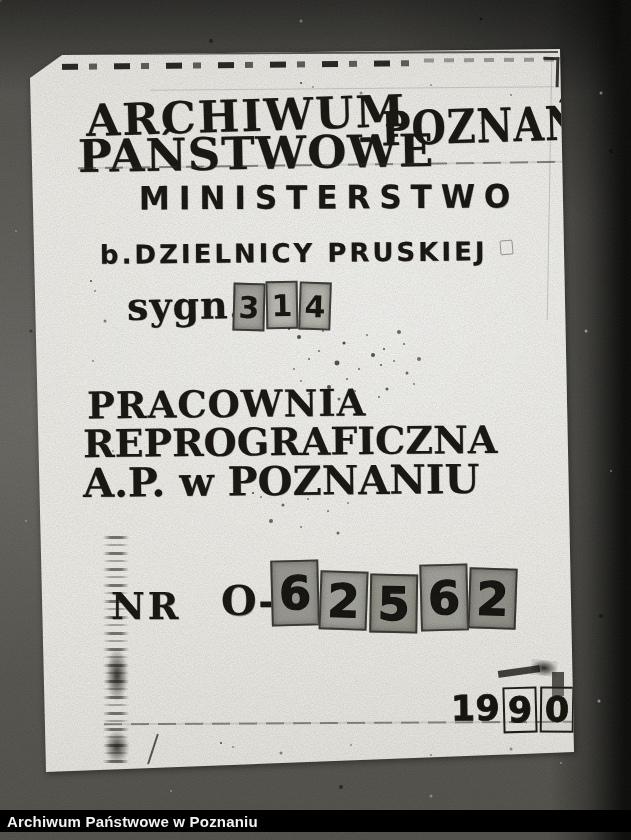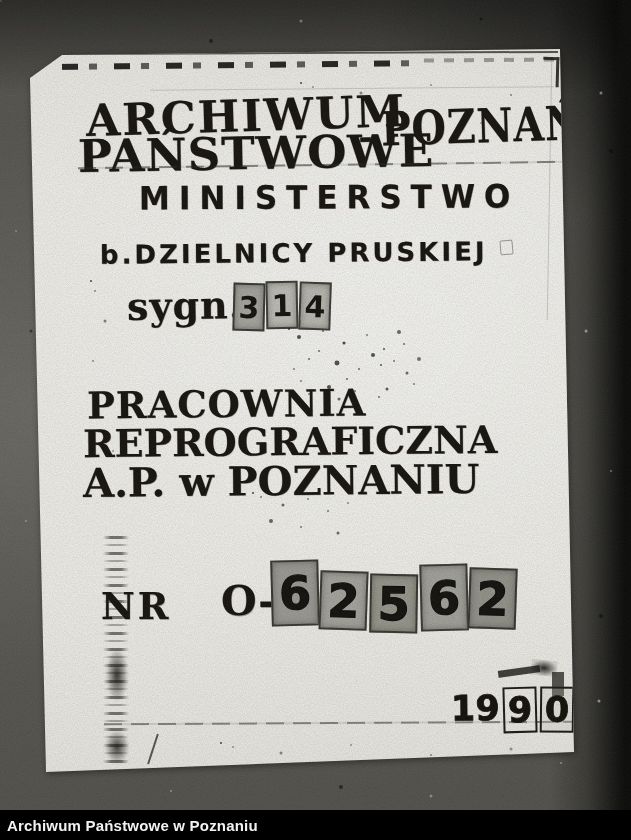--- a/index.html
+++ b/index.html
@@ -58,21 +58,21 @@
         font-family:"DejaVu Sans",sans-serif;font-weight:bold;color:#14120e;}
   .tile.s{width:28px;height:44px;font-size:30px;}
   .t3{background:#a9a9a2;transform:rotate(1.5deg);}
   .t1{background:#c1c1ba;transform:rotate(-1deg) translateY(-2px);margin-left:1px;}
   .t4{background:#bcbcb4;transform:rotate(2deg) translateY(-1px);margin-left:1px;}
   
   .lab1{left:87px;top:386px;font-size:37px;letter-spacing:1px;transform:rotate(-.6deg);}
   .lab2{left:83px;top:423px;font-size:38px;transform:rotate(-.6deg);}
   .lab3{left:83px;top:461px;font-size:40px;transform:rotate(-.6deg);}
   
-  .nr-label{left:101px;top:588px;font-size:37px;letter-spacing:3px;text-align:right;}
+  .nr-label{left:111px;top:588px;font-size:37px;letter-spacing:3px;text-align:right;}
   .nr-prefix{left:221px;top:581px;font-size:41px;font-family:"DejaVu Serif",serif;font-weight:bold;}
   .tiles-big{position:absolute;left:271px;top:558px;display:flex;}
   .tile.b{width:44px;font-size:46px;-webkit-text-stroke:1.2px #0c0c0a;}
   .b0{height:62px;background:#9e9e97;transform:rotate(-1.5deg) translateY(2px);}
   .b1{height:55px;background:#a8a8a1;transform:rotate(2deg) translateY(13px);margin-left:1px;}
   .b2{height:55px;background:#99998f;transform:rotate(1deg) translateY(16px);margin-left:2px;}
   .b3{height:63px;background:#a5a59e;transform:rotate(-1.5deg) translateY(6px);margin-left:2px;}
   .b4{height:57px;background:#96968e;transform:rotate(2deg) translateY(10px);margin-left:1px;}
   
   .year-row{position:absolute;left:451px;top:687px;display:flex;align-items:flex-start;
@@ -120,21 +120,21 @@
   .smudge-blob2{left:105px;top:730px;width:24px;height:34px;background:radial-gradient(closest-side, rgba(18,16,12,.8), rgba(18,16,12,0));filter:blur(1px);}
   .longline{left:104px;top:722px;width:468px;height:1.5px;transform:rotate(-.3deg);
     background:repeating-linear-gradient(90deg, rgba(30,28,24,.5) 0 18px, rgba(30,28,24,.12) 18px 27px);}
   .scratch{left:152px;top:733px;width:2px;height:32px;background:rgba(25,22,18,.7);border-radius:2px;transform:rotate(18deg);}
   .yearblob1{left:498px;top:668px;width:42px;height:7px;background:#15130f;opacity:.8;transform:rotate(-8deg);filter:blur(.4px);}
   .yearblob2{left:531px;top:660px;width:26px;height:16px;background:radial-gradient(closest-side, rgba(18,16,12,.9), rgba(18,16,12,.1));transform:rotate(6deg);}
   .yearblob3{left:552px;top:672px;width:12px;height:24px;background:rgba(18,16,12,.7);filter:blur(.6px);}
   
   .noise{position:absolute;inset:0;pointer-events:none;opacity:.5;}
   
-  .caption-bar{position:absolute;left:0;top:810px;width:631px;height:30px;background:#000;display:flex;align-items:center;}
+  .caption-bar{position:absolute;left:0;top:810px;width:631px;height:22px;background:#000;display:flex;align-items:center;}
   .caption-text{font-family:"Liberation Sans","DejaVu Sans",sans-serif;font-weight:bold;font-size:15px;
     color:#f2f2f2;margin-left:7px;letter-spacing:.2px;}
 </style>
 </head>
 <body>
 
 <div class="stage">
 
   <div class="bg">
     <div class="dust white"></div>

